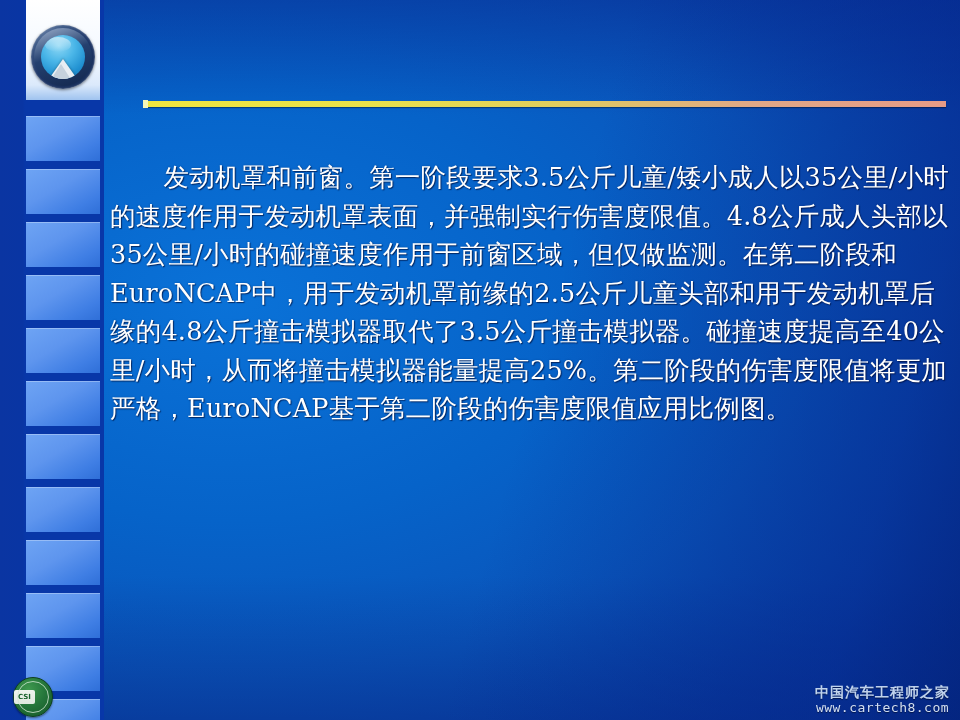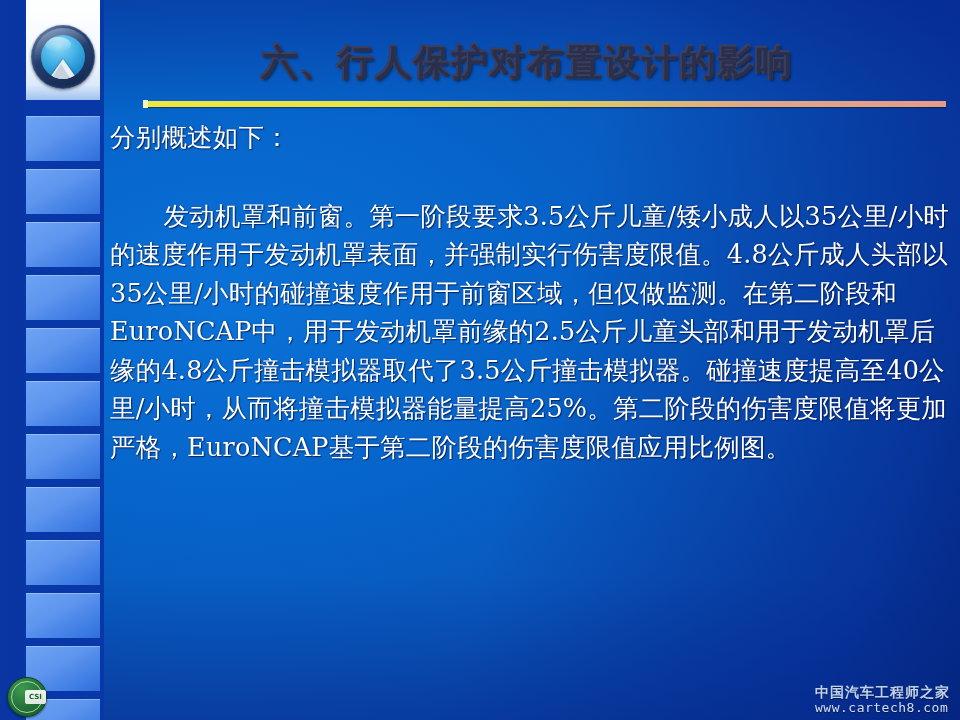--- a/index.html
+++ b/index.html
@@ -115,41 +115,41 @@
     font-size:25.5px;line-height:38.5px;color:#ffffff;
     letter-spacing:.2px;
     text-shadow:1px 1px 1px rgba(0,10,50,.65), 0 0 2px rgba(0,20,70,.35);
   }
   .body p{margin:0;}
   .p-indent{text-indent:2.1em;}
   .spacer{height:20px;}
 
   
   .seal{
-    position:absolute;left:7px;bottom:3px;width:38px;height:38px;border-radius:50%;
+    position:absolute;left:13px;bottom:3px;width:38px;height:38px;border-radius:50%;
     z-index:6;
     background:radial-gradient(circle at 38% 30%, #3f9a4f 0%, #24753a 48%, #145327 100%);
     border:1px solid #0d3f1d;
-    display:flex;align-items:center;justify-content:flex-end;
+    display:flex;align-items:center;justify-content:flex-start;
     box-shadow:0 1px 2px rgba(0,0,0,.45);
   }
   .seal .ring{
     position:absolute;inset:3px;border-radius:50%;border:1px solid #cfe6d2;opacity:.8;
   }
   .seal .core{
     width:21px;height:14px;border-radius:2px;
     background:linear-gradient(to bottom,#eef4ee 0%,#dfe9df 100%);
     display:flex;align-items:center;justify-content:center;
     font-family:"DejaVu Sans","Liberation Sans",sans-serif;
     font-size:7px;font-weight:bold;color:#15602a;line-height:1;
   }
 
   
   .wm{
-    position:absolute;right:10px;bottom:4px;z-index:6;
+    position:absolute;right:10px;bottom:4px;z-index:6;text-align:center;
     font-family:"DejaVu Sans","Liberation Sans",sans-serif;
     color:#cfe0f5;opacity:.92;
   }
   .wm .cn{
     font-size:14px;font-weight:bold;letter-spacing:1px;line-height:16px;
     text-shadow:0 1px 1px rgba(0,0,0,.5);
   }
   .wm .url{
     font-family:"DejaVu Sans Mono","Liberation Mono",monospace;
     font-size:13px;letter-spacing:.5px;line-height:16px;color:#e3edfb;
@@ -185,27 +185,23 @@
     <div class="badge">
       <div class="rim"></div>
       <div class="inner">
         <div class="mount"></div>
         <div class="mount2"></div>
         <div class="gloss"></div>
       </div>
     </div>
   </div>
 
-  <div class="title">
-    <span class="title-inner">六、行人保护对布置设计的影响</span>
-  </div>
   <div class="rule"></div>
 
   <div class="body">
-    <p>分别概述如下：</p>
     <div class="spacer"></div>
     <div class="spacer"></div>
     <p class="p-indent">发动机罩和前窗。第一阶段要求3.5公斤儿童/矮小成人以35公里/小时的速度作用于发动机罩表面，并强制实行伤害度限值。4.8公斤成人头部以35公里/小时的碰撞速度作用于前窗区域，但仅做监测。在第二阶段和EuroNCAP中，用于发动机罩前缘的2.5公斤儿童头部和用于发动机罩后缘的4.8公斤撞击模拟器取代了3.5公斤撞击模拟器。碰撞速度提高至40公里/小时，从而将撞击模拟器能量提高25%。第二阶段的伤害度限值将更加严格，EuroNCAP基于第二阶段的伤害度限值应用比例图。</p>
   </div>
 
   <div class="seal">
     <div class="ring"></div>
     <div class="core">CSI</div>
   </div>
 

